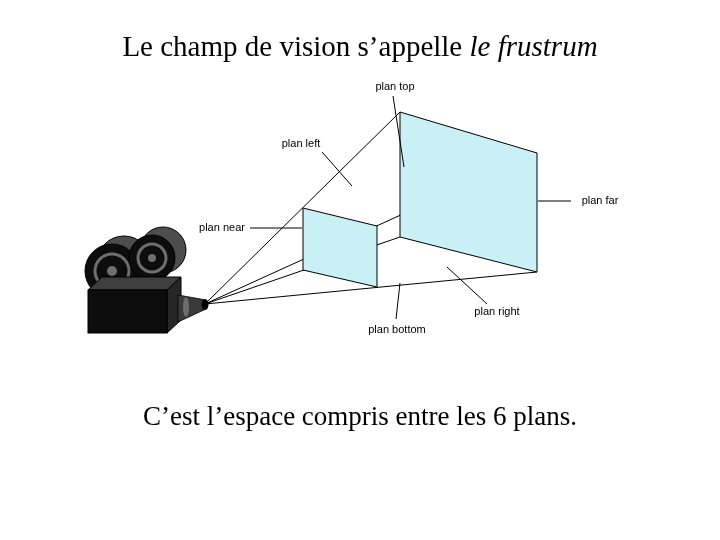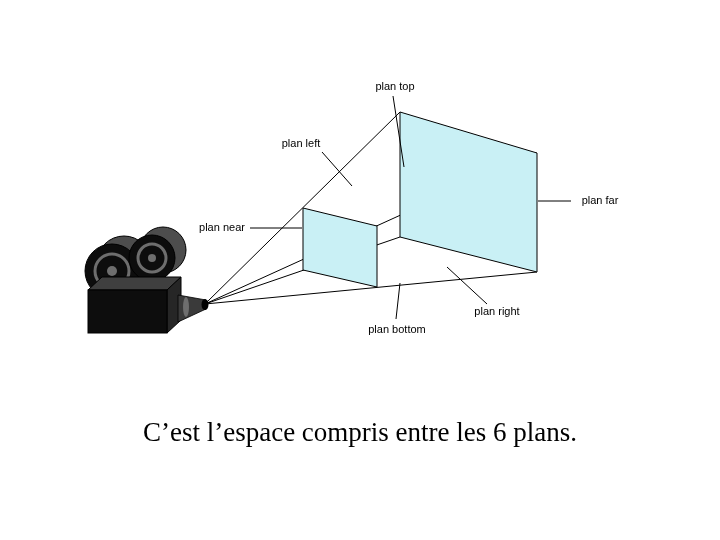--- a/index.html
+++ b/index.html
@@ -29,33 +29,34 @@
     top: 0;
   }
   .footer {
     position: absolute;
     left: 0;
     width: 100%;
     text-align: center;
     font-size: 27px;
     white-space: pre;
   }
-  .footer1 { top: 417px; }
+  .footer1 { top: 401px; }
   .footer2 { top: 444px; }
   svg text {
     font-family: "Liberation Sans", sans-serif;
     font-size: 11px;
     fill: #000;
   }
 </style>
 </head>
 <body>
 
 <div class="slide">
 
+  <div class="title"><span>Le champ de vision s’appelle </span><span class="it">le frustrum</span></div>
 
   <svg class="diagram-svg" width="720" height="540" viewBox="0 0 720 540">
 
     <g stroke="#000000" stroke-width="1">
       <line x1="205" y1="304" x2="400" y2="112"></line>
       <line x1="205" y1="304" x2="537" y2="153"></line>
       <line x1="205" y1="304" x2="537" y2="272"></line>
       <line x1="205" y1="304" x2="400" y2="237"></line>
     </g>
 

